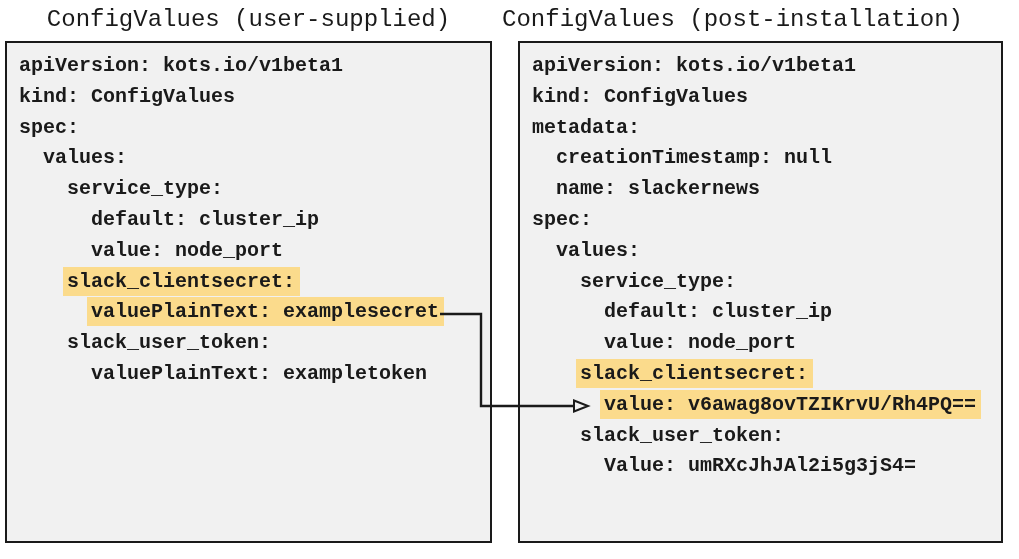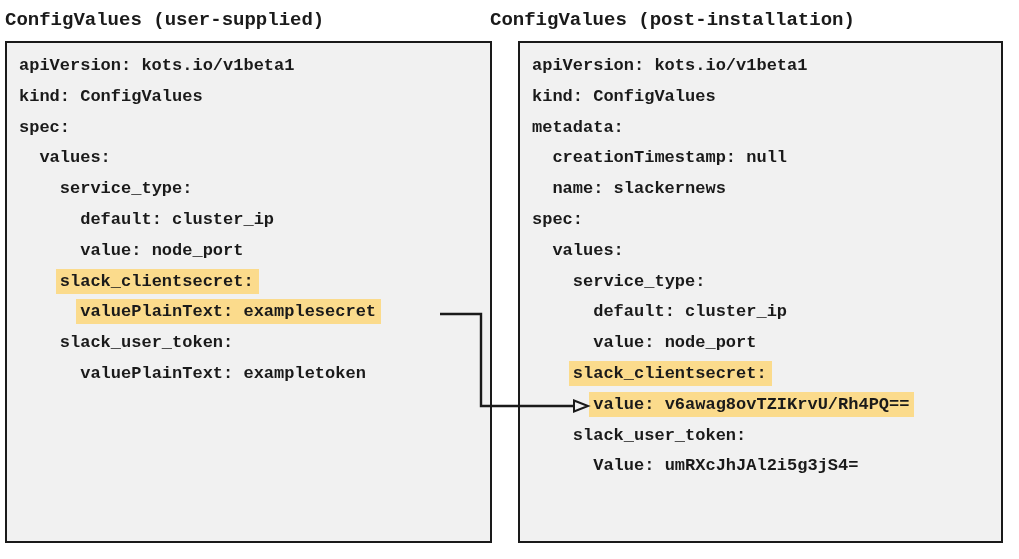--- a/index.html
+++ b/index.html
@@ -12,22 +12,23 @@
     width: 1019px;
     height: 559px;
     overflow: hidden;
     font-family: "Liberation Mono", "DejaVu Sans Mono", monospace;
     color: var(--ink, #1a1a1a);
   }
   .panel-title {
     position: absolute;
     top: 6px;
     height: 28px;
-    font-size: 19px;
-    font-weight: 700;
+    font-size: 24px;
+    font-weight: 400;
+    text-align: center;
     line-height: 28px;
     white-space: pre;
   }
   .panel-title.left  { left: 5px;   width: 487px; }
   .panel-title.right { left: 490px; width: 485px; }
 
   .panel {
     position: absolute;
     top: 41px;
     height: 502px;
@@ -35,21 +36,21 @@
     background: var(--panel-bg, #f1f1f1);
     border: 2px solid var(--ink, #1a1a1a);
   }
   .panel.left  { left: 5px;   width: 487px; }
   .panel.right { left: 518px; width: 485px; }
 
   .code {
     margin: 0;
     padding: 8px 16px 0 12px;
     font-family: inherit;
-    font-size: 17px;
+    font-size: 20px;
     font-weight: 700;
     line-height: 30.8px;
     color: var(--ink, #1a1a1a);
   }
   .code-line {
     white-space: pre;
     height: 30.8px;
   }
   .hl {
     background: var(--hl, #fbdb8c);

